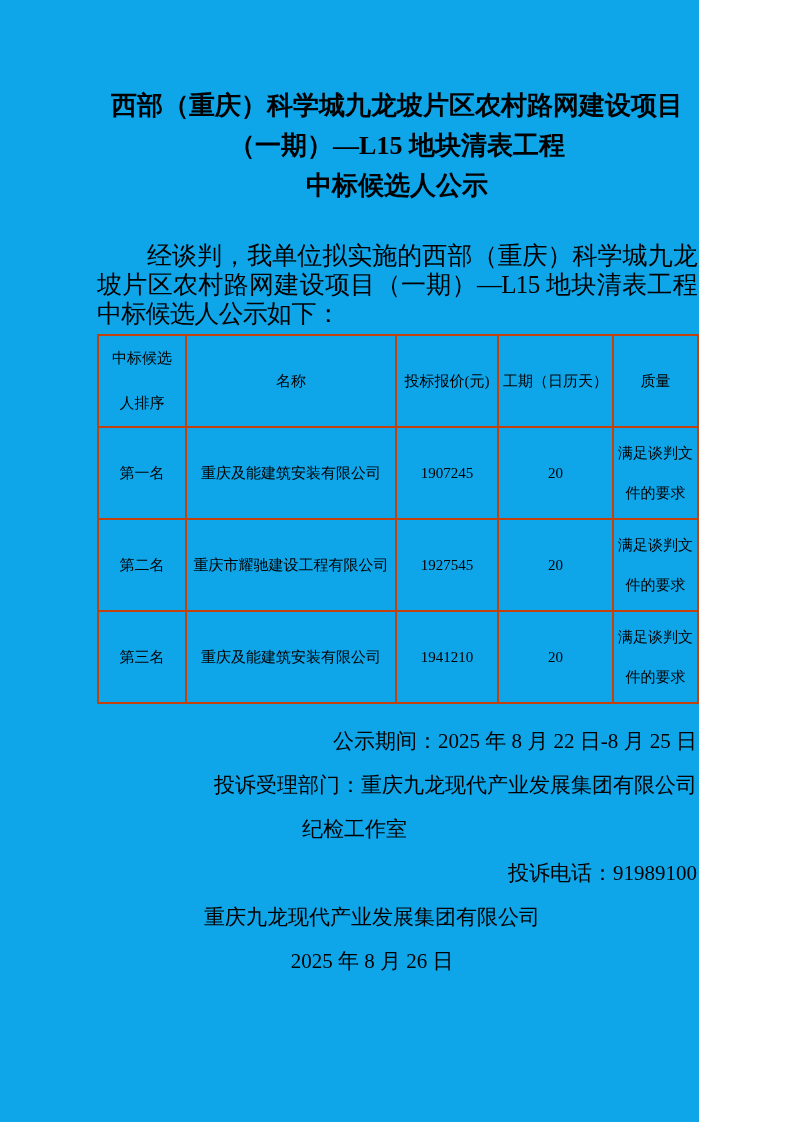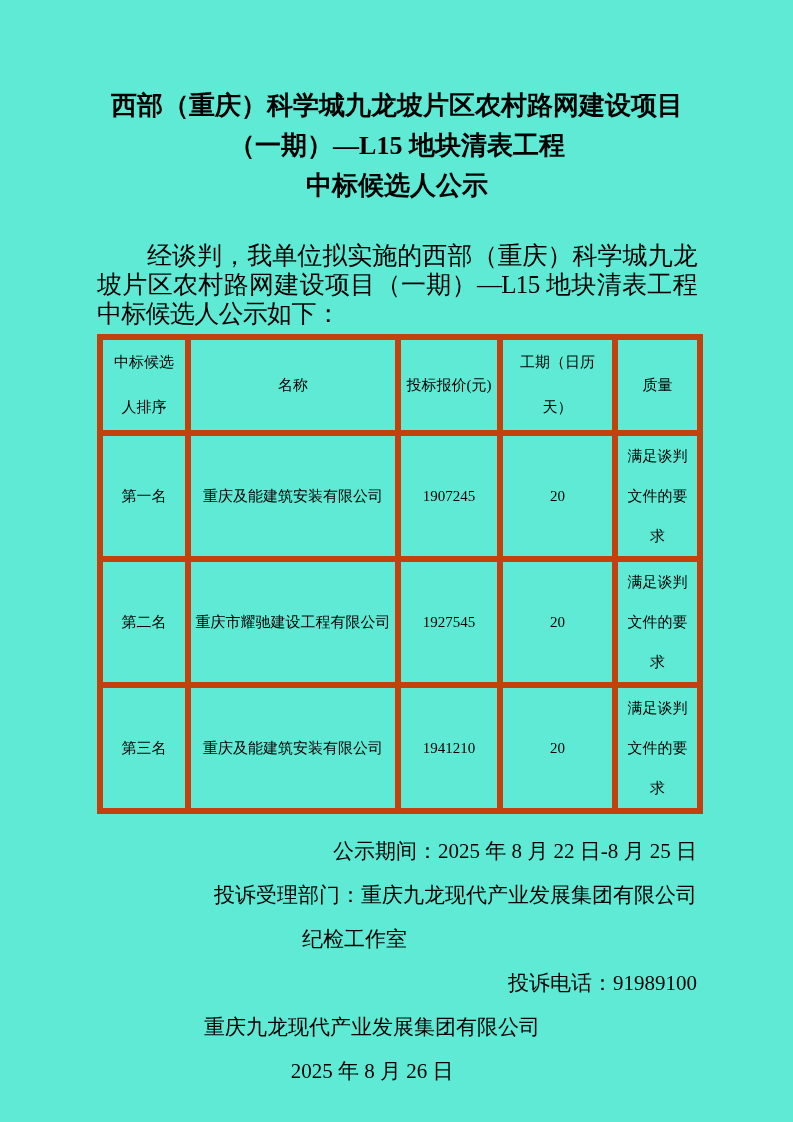--- a/index.html
+++ b/index.html
@@ -1,21 +1,21 @@
 <!DOCTYPE html>
 <html><head>
 <meta charset="utf-8">
 <style>
   * { margin: 0; padding: 0; box-sizing: border-box; }
   html, body { background: #ffffff; }
   .page {
     position: relative;
-    width: 793px;
+    width: 699px;
     height: 1122px;
-    background: #5eead4;
+    background: #0ea5e9;
     color: #000000;
     font-family: "Liberation Serif", "DejaVu Serif", serif;
     overflow: hidden;
   }
   .content {
     position: absolute;
     left: 97px;
     top: 0;
     width: 600px;
   }
@@ -35,21 +35,21 @@
     text-align: justify;
   }
   table.bid-table {
     margin-top: 6px;
     width: 600px;
     border-collapse: collapse;
     border: 2px solid #000000;
     table-layout: fixed;
   }
   table.bid-table th, table.bid-table td {
-    border: 6px solid #c2410c;
+    border: 2px solid #c2410c;
     font-weight: normal;
     font-size: 15px;
     text-align: center;
     vertical-align: middle;
     padding: 0 4px;
     overflow: hidden;
   }
   table.bid-table th {
     height: 90px;
     line-height: 45px;

